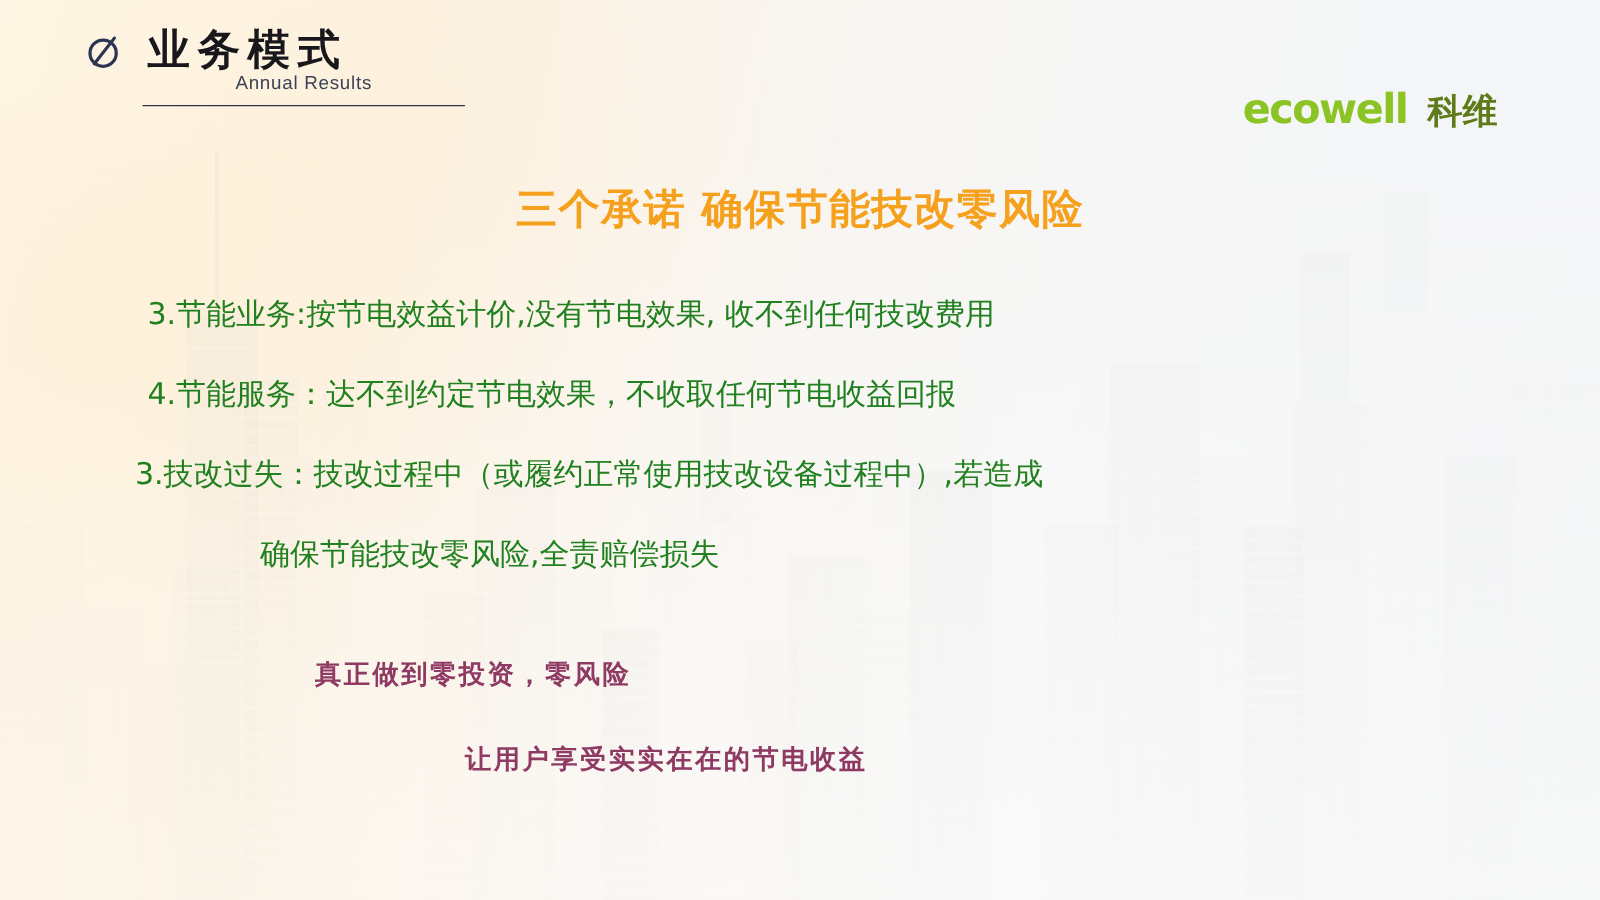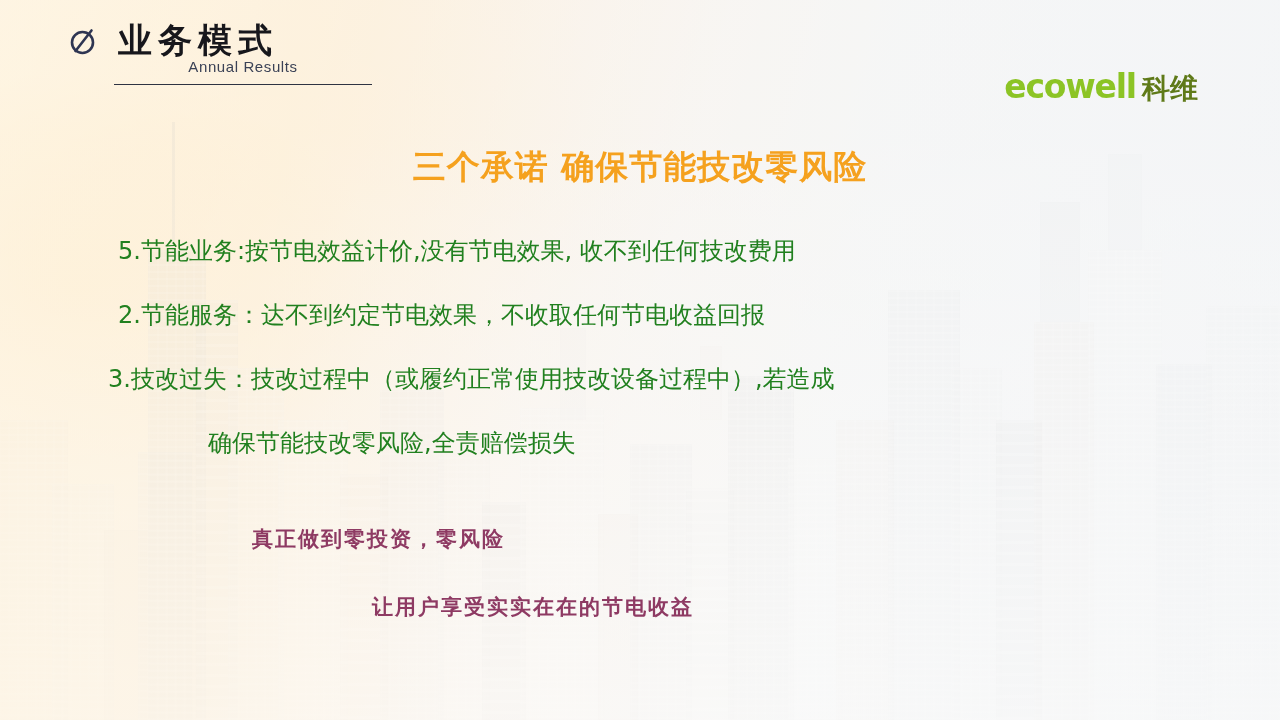--- a/index.html
+++ b/index.html
@@ -151,21 +151,21 @@
     width: 100%;
   }
 
   
   .brand {
     position: absolute;
     right: 82px;
     top: 70px;
     display: flex;
     align-items: baseline;
-    gap: 6px;
+    gap: 16px;
   }
   .brand-word {
     font-size: 33px;
     font-weight: bold;
     color: #8cc425;
     letter-spacing: -1.2px;
     line-height: 1;
     font-family: "DejaVu Sans", sans-serif;
   }
   .brand-cn {
@@ -296,22 +296,22 @@
   </div>
 
   <div class="brand">
     <span class="brand-word">ecowell</span>
     <span class="brand-cn">科维</span>
   </div>
 
   <div class="headline">三个承诺  确保节能技改零风险</div>
 
   <div class="body-list">
-    <div class="body-line bl-1">5.节能业务:按节电效益计价,没有节电效果, 收不到任何技改费用</div>
-    <div class="body-line bl-2">2.节能服务：达不到约定节电效果，不收取任何节电收益回报</div>
+    <div class="body-line bl-1">3.节能业务:按节电效益计价,没有节电效果, 收不到任何技改费用</div>
+    <div class="body-line bl-2">4.节能服务：达不到约定节电效果，不收取任何节电收益回报</div>
     <div class="body-line bl-3">3.技改过失：技改过程中（或履约正常使用技改设备过程中）,若造成</div>
     <div class="body-line bl-4">确保节能技改零风险,全责赔偿损失</div>
   </div>
 
   <div class="closing">
     <div class="closing-line cl-1">真正做到零投资，零风险</div>
     <div class="closing-line cl-2">让用户享受实实在在的节电收益</div>
   </div>
 
 </div>

